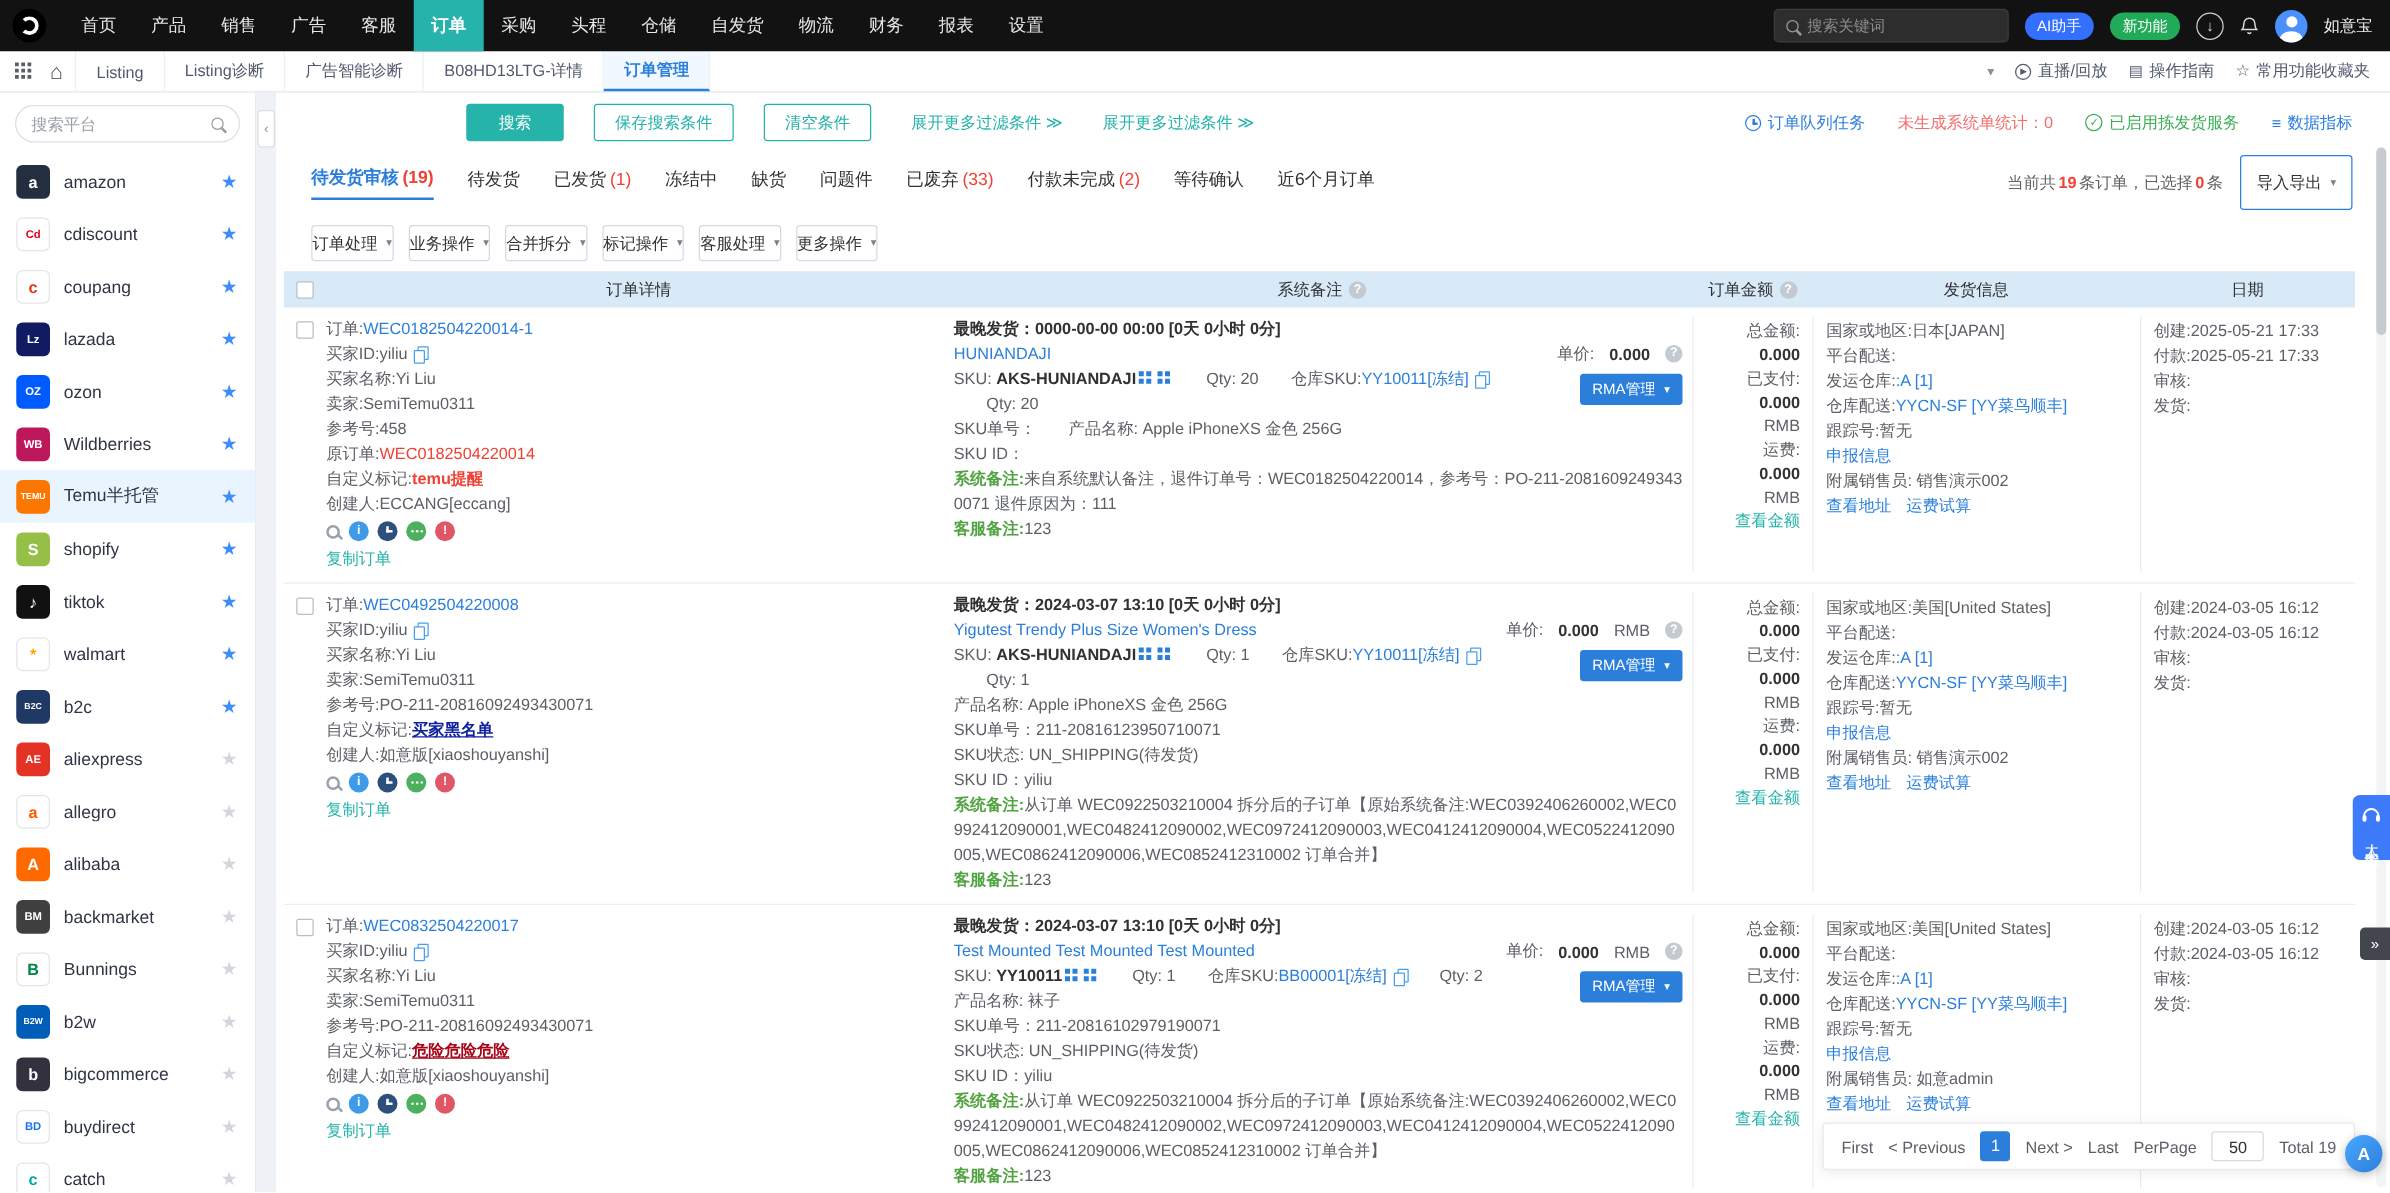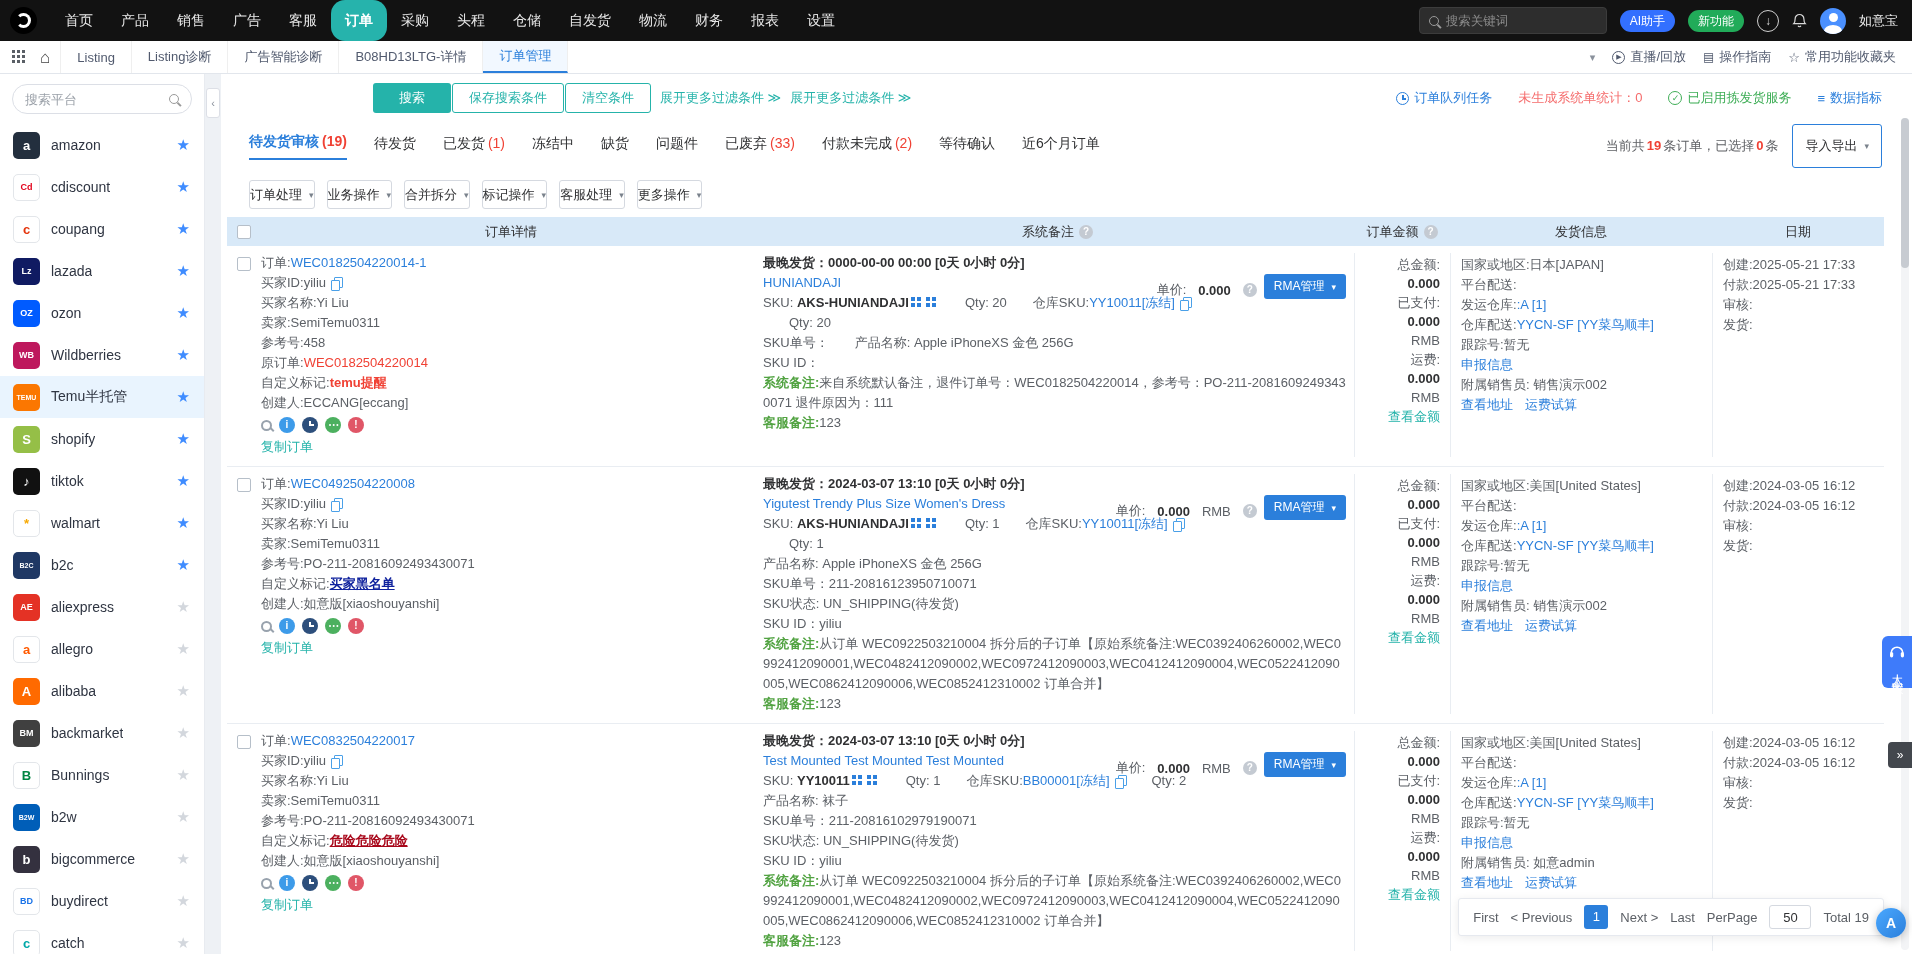--- a/index.html
+++ b/index.html
@@ -8,21 +8,21 @@
 button{cursor:pointer;font-family:inherit;}
 input{font-family:inherit;outline:none;}
 em{font-style:normal;}
 
 
 .topnav{height:41px;background:#121212;display:flex;align-items:center;padding:0 14px 0 10px;position:relative;z-index:20;}
 .logo{width:27px;height:27px;border-radius:50%;background:#000;display:flex;align-items:center;justify-content:center;margin-right:14px;flex:none;}
 .logo i{width:15px;height:15px;border:3px solid #fff;border-left-color:transparent;border-radius:50%;display:block;}
 .topmenu{display:flex;height:100%;}
 .nav-item{color:#e8e8e8;font-size:14px;line-height:41px;padding:0 14px;cursor:pointer;white-space:nowrap;}
-.nav-item.active{background:#26b3ac;color:#fff;font-weight:700;border-radius:14px;}
+.nav-item.active{background:#26b3ac;color:#fff;font-weight:700;}
 .topright{margin-left:auto;display:flex;align-items:center;gap:13px;}
 .nav-search{display:flex;align-items:center;background:#2d2d2d;border:1px solid #3c3c3c;border-radius:4px;height:27px;width:188px;padding:0 9px;gap:7px;}
 .nav-search input{background:transparent;border:none;color:#bbb;font-size:12.5px;width:100%;}
 .nav-search input::placeholder{color:#8a8a8a;}
 .mag{width:10px;height:10px;border:1.6px solid #9a9a9a;border-radius:50%;position:relative;flex:none;display:inline-block;}
 .mag::after{content:'';position:absolute;width:1.8px;height:4.5px;background:#9a9a9a;right:-2px;bottom:-3.6px;transform:rotate(-45deg);}
 .pill{height:22px;border-radius:11px;color:#fff;font-size:12px;line-height:22px;padding:0 10px;cursor:pointer;white-space:nowrap;border:none;}
 .pill.blue{background:#3370ff;}
 .pill.green{background:#21ab59;}
 .nav-ico{width:22px;height:22px;border:1.5px solid #cfcfcf;border-radius:50%;color:#dadada;display:flex;align-items:center;justify-content:center;font-size:12px;cursor:pointer;background:transparent;}
@@ -33,21 +33,21 @@
 .username{color:#eee;font-size:13px;cursor:pointer;white-space:nowrap;}
 
 
 .tabbar{height:33px;background:#fff;border-bottom:1px solid #e2e6ec;display:flex;align-items:center;padding:0 16px 0 12px;position:relative;z-index:15;}
 .grid9{width:14px;height:14px;position:relative;margin-right:14px;cursor:pointer;flex:none;}
 .grid9::before{content:'';position:absolute;left:0;top:0;width:3px;height:3px;background:#5a5f66;box-shadow:5px 0 #5a5f66,10px 0 #5a5f66,0 5px #5a5f66,5px 5px #5a5f66,10px 5px #5a5f66,0 10px #5a5f66,5px 10px #5a5f66,10px 10px #5a5f66;}
 .home-ic{font-size:17px;color:#444;margin-right:10px;cursor:pointer;line-height:1;}
 .ptabs{display:flex;align-items:center;height:100%;}
 .ptab{font-size:13px;color:#515a6e;padding:0 16px;height:100%;display:flex;align-items:center;border-right:1px solid #efefef;cursor:pointer;white-space:nowrap;}
 .ptab:first-child{border-left:1px solid #efefef;}
-.ptab.active{color:#2b7fdb;background:#f2f8ff;border-bottom:2px solid #2b7fdb;font-weight:400;}
+.ptab.active{color:#2b7fdb;background:#f2f8ff;border-bottom:2px solid #2b7fdb;font-weight:700;}
 .tb-right{margin-left:auto;display:flex;align-items:center;gap:17px;color:#515a6e;font-size:13px;}
 .tb-item{display:flex;align-items:center;gap:5px;cursor:pointer;white-space:nowrap;}
 .tb-chev{color:#8a919c;cursor:pointer;font-size:11px;}
 .ic-play{width:13px;height:13px;border:1.2px solid #515a6e;border-radius:50%;font-size:7px;display:flex;align-items:center;justify-content:center;color:#515a6e;flex:none;}
 .ic-guide{font-size:12px;color:#515a6e;}
 .ic-star{font-size:13px;color:#515a6e;}
 
 
 .pbody{display:flex;height:880px;position:relative;}
 .sidebar{width:205px;flex:none;border-right:1px solid #e8ebf0;padding:10px 0 0;overflow:hidden;background:#fff;}
@@ -57,21 +57,21 @@
 .plat{height:42px;display:flex;align-items:center;padding:0 14px 0 13px;cursor:pointer;}
 .plat.active{background:#e9f4fe;}
 .plat-ico{width:27px;height:27px;border-radius:5px;flex:none;display:flex;align-items:center;justify-content:center;font-weight:700;font-size:13px;}
 .plat-lb{margin-left:11px;font-size:14px;color:#2f3542;white-space:nowrap;overflow:hidden;}
 .star{margin-left:auto;font-size:15px;color:#d3d7dd;cursor:pointer;}
 .star.fav{color:#3f8cff;}
 .gutter{width:16px;flex:none;background:#eef1f5;position:relative;}
 .collapse-tab{position:absolute;top:14px;left:1px;width:14px;height:30px;background:#fff;border:1px solid #dcdfe6;border-radius:3px;display:flex;align-items:center;justify-content:center;color:#8a919c;font-size:11px;cursor:pointer;}
 
 .main{flex:1;position:relative;display:flex;flex-direction:column;overflow:hidden;background:#fff;padding-top:8px;}
-.filter-row{display:flex;align-items:center;margin:0 30px 0 152px;flex:none;height:32px;gap:1px;}
+.filter-row{display:flex;align-items:center;margin:0 30px 0 152px;flex:none;height:32px;gap:24px;}
 .btn-primary{background:#25b3aa;color:#fff;border:none;border-radius:3px;height:30px;padding:0 26px;font-size:13px;}
 .btn-outline{background:#fff;color:#25b3aa;border:1px solid #25b3aa;border-radius:3px;height:30px;padding:0 16px;font-size:13px;}
 .teal-link{color:#25b3aa;font-size:13px;margin-left:8px;white-space:nowrap;}
 .filter-right{margin-left:auto;display:flex;align-items:center;gap:26px;white-space:nowrap;}
 .blue-link{color:#2b7fdb;font-size:13px;display:flex;align-items:center;gap:5px;}
 .warn-text{color:#f56c6c;font-size:13px;}
 .ok-text{color:#3fae57;font-size:13px;display:flex;align-items:center;gap:5px;}
 .ic-clock{width:13px;height:13px;border:1.4px solid #2b7fdb;border-radius:50%;position:relative;display:inline-block;flex:none;}
 .ic-clock::before{content:'';position:absolute;left:5px;top:2.5px;width:1.5px;height:4px;background:#2b7fdb;}
 .ic-clock::after{content:'';position:absolute;left:5px;top:5.5px;width:3.5px;height:1.5px;background:#2b7fdb;}
@@ -130,21 +130,21 @@
 .t-dot{width:16px;height:16px;border-radius:50%;color:#fff;font-size:10px;line-height:16px;text-align:center;font-weight:700;position:relative;cursor:pointer;}
 .t-inf{background:#3d9be9;}
 .t-his{background:#2d4f7c;}
 .t-his::before{content:'';position:absolute;left:7px;top:3.5px;width:1.8px;height:5px;background:#fff;}
 .t-his::after{content:'';position:absolute;left:7px;top:7.4px;width:4.5px;height:1.8px;background:#fff;}
 .t-chat{background:#4cb05f;}
 .t-chat::before{content:'';position:absolute;left:3.5px;top:7px;width:2px;height:2px;border-radius:50%;background:#fff;box-shadow:3.7px 0 #fff,7.4px 0 #fff;}
 .t-alert{background:#e05667;}
 .trow .c-items{position:relative;padding:0 8px 0 2px;}
 .trow .items-left{padding-right:150px;}
-.items-right{position:absolute;top:21px;right:8px;display:flex;flex-direction:row;align-items:flex-end;gap:7px;}
+.items-right{position:absolute;top:21px;right:8px;display:flex;flex-direction:column;align-items:flex-end;gap:7px;}
 .price-line{display:flex;align-items:center;gap:12px;font-size:13px;color:#5c6066;white-space:nowrap;}
 .rma-btn{background:#2b7fdb;color:#fff;border:none;border-radius:3px;height:25px;padding:0 10px;font-size:12px;display:flex;align-items:center;gap:7px;}
 .rma-btn .caret{color:#fff;}
 .trow .c-amount{border-left:1px solid #e9edf2;padding:2px 10px 0 6px;text-align:right;}
 .trow .c-amount .line{line-height:19px;}
 .trow .c-ship{border-left:1px solid #e9edf2;padding:2px 8px 0 10px;}
 .trow .c-date{border-left:1px solid #e9edf2;padding:2px 6px 0 10px;}
 
 
 .pagination{position:absolute;right:28px;bottom:18px;background:#fff;border:1px solid #e6e9ef;box-shadow:0 2px 10px rgba(0,0,0,.08);border-radius:3px;height:38px;display:flex;align-items:center;gap:12px;padding:0 14px;font-size:13px;color:#5c6066;z-index:8;white-space:nowrap;}

